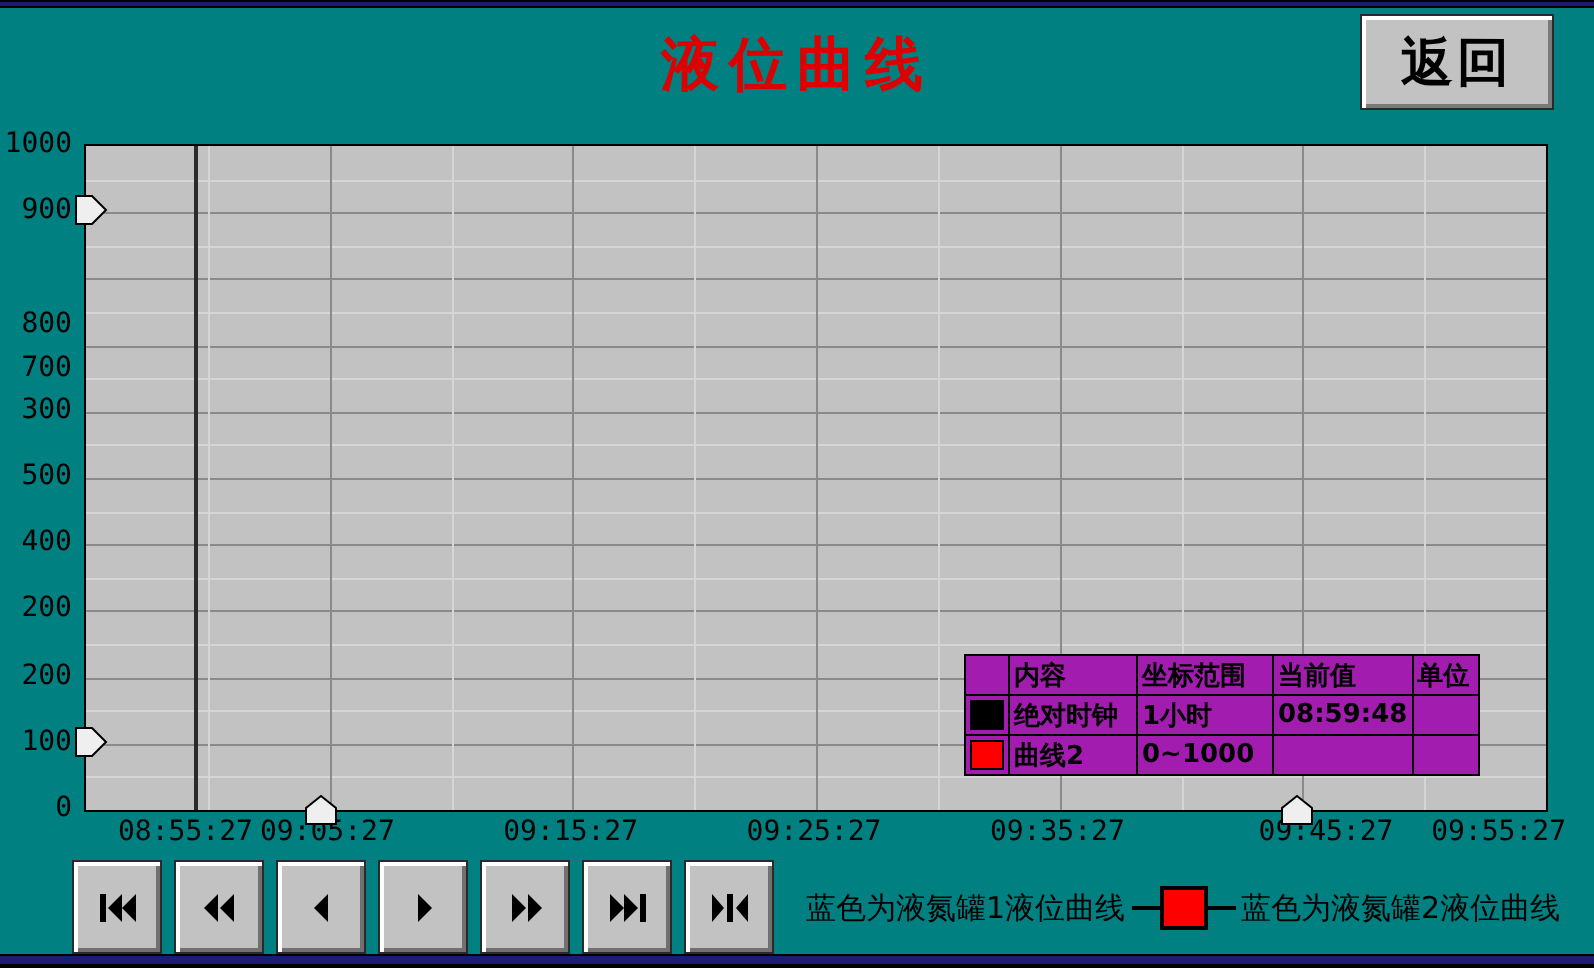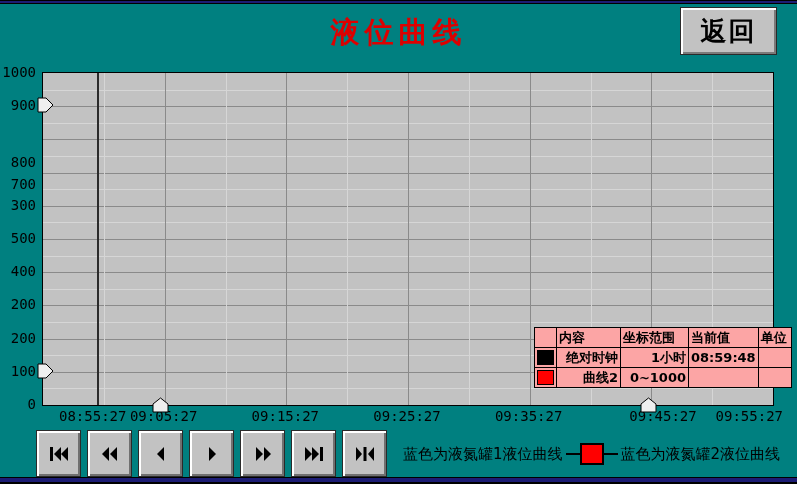--- a/index.html
+++ b/index.html
@@ -34,26 +34,26 @@
   .yaxis{position:absolute;left:0;top:72px;width:38px;height:332px;}
   .ylab{position:absolute;right:2px;width:36px;text-align:right;color:#000;
     font:14px "DejaVu Sans Mono",monospace;}
   .xaxis{position:absolute;left:42px;top:408px;width:730px;height:20px;}
   .xlab{position:absolute;top:0;white-space:nowrap;color:#000;
     font:14px "DejaVu Sans Mono",monospace;}
 
   .handle{position:absolute;width:17px;height:16px;z-index:9;}
   .handle svg{display:block;}
 
-  table.values{position:absolute;left:534px;top:327px;border-collapse:collapse;
-    background:#fca5a5;z-index:5;table-layout:fixed;}
+  table.values{position:absolute;left:482px;top:327px;border-collapse:collapse;
+    background:#a21caf;z-index:5;table-layout:fixed;}
   table.values td,table.values th{border:1px solid #000;padding:0 2px;
     height:19px;color:#000;overflow:hidden;white-space:nowrap;}
   table.values th{font-size:13px;font-weight:bold;text-align:left;}
-  table.values td{font-size:13px;font-weight:bold;text-align:right;margin-top:14px;}
+  table.values td{font-size:13px;font-weight:bold;text-align:left;margin-top:14px;}
   td.c-left{text-align:left;}
   .swatch{width:15px;height:13px;border:1px solid #000;margin:0 auto;}
   .col-sw{width:21px;} .col-content{width:64px;} .col-range{width:68px;}
   .col-current{width:61px;} .col-unit{width:33px;}
 
   .btnbar{position:absolute;left:36px;top:430px;display:flex;gap:6px;}
   .nav-btn{width:45px;height:47px;background:#c2c2c2;border:1px solid #2a2a2a;
     box-shadow:inset 2px 2px 0 #ffffff,inset -2px -2px 0 #707070;
     display:flex;align-items:center;justify-content:center;cursor:pointer;padding:0;}
 

